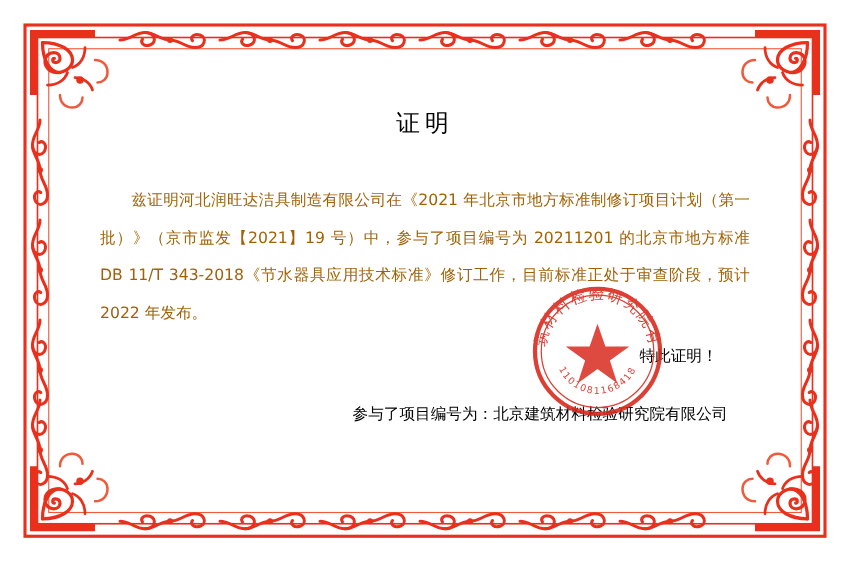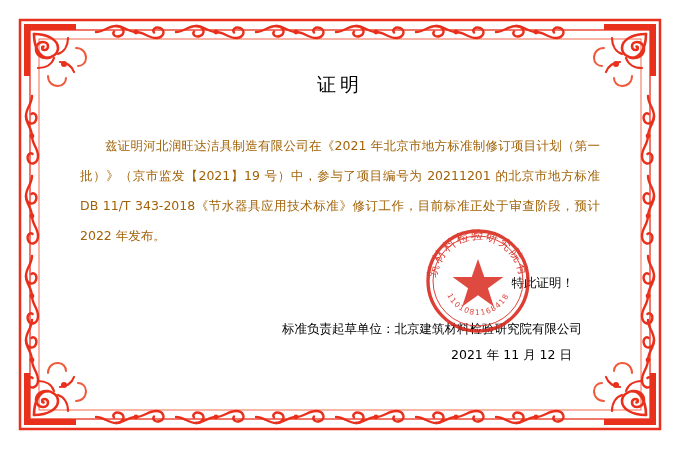--- a/index.html
+++ b/index.html
@@ -39,38 +39,38 @@
     width: 564px;
     height: 333px;
   }
 
   .doc-title {
     text-align: center;
     font-family: "DejaVu Sans", "Liberation Sans", sans-serif;
     font-size: 19px;
     letter-spacing: 4px;
     color: #000000;
-    margin-top: 14px;
+    margin-top: 28px;
     font-weight: 500;
   }
 
   .body-text {
     margin-top: 33px;
     font-family: "DejaVu Sans", "Liberation Sans", sans-serif;
     font-size: 12.5px;
     line-height: 30px;
     color: #a16207;
     text-align: justify;
     text-justify: inter-ideograph;
     padding: 0 22px 0 22px;
     text-indent: 25px;
   }
 
   .remark {
-    margin-top: 24px;
+    margin-top: 12px;
     padding-right: 48px;
     text-align: right;
     font-family: "DejaVu Sans", "Liberation Sans", sans-serif;
     font-size: 12.5px;
     color: #000000;
   }
 
   .signature-block {
     margin-top: 24px;
     padding-right: 40px;
@@ -218,22 +218,21 @@
           <use href="#corner-orn"></use>
         </g>
     </svg>
   </div>
 
   <div class="content">
     <div class="doc-title">证明</div>
     <div class="body-text">    兹证明河北润旺达洁具制造有限公司在《2021 年北京市地方标准制修订项目计划（第一批）》（京市监发【2021】19 号）中，参与了项目编号为 20211201 的北京市地方标准 DB 11/T 343-2018《节水器具应用技术标准》修订工作，目前标准正处于审查阶段，预计 2022 年发布。</div>
     <div class="remark">特此证明！</div>
     <div class="signature-block">
-      <span class="sign-line">标准负责起草单位：北京建筑材料检验研究院有限公司</span>
-      <span class="sign-date">2021 年 11 月 12 日</span>
+      <span class="sign-line">参与了项目编号为：北京建筑材料检验研究院有限公司</span>
     </div>
   </div>
 
   <div class="seal">
     <svg width="108" height="108" viewBox="0 0 108 108" xmlns="http://www.w3.org/2000/svg">
       <defs>
         <path id="sealArcTop" d="M 12,54 A 42,42 0 0 1 96,54"></path>
         <path id="sealArcBottom" d="M 20,54 A 34,34 0 0 0 88,54"></path>
       </defs>
       <circle cx="54" cy="54" r="50" fill="none" stroke="#d8261a" stroke-width="3.4"></circle>

